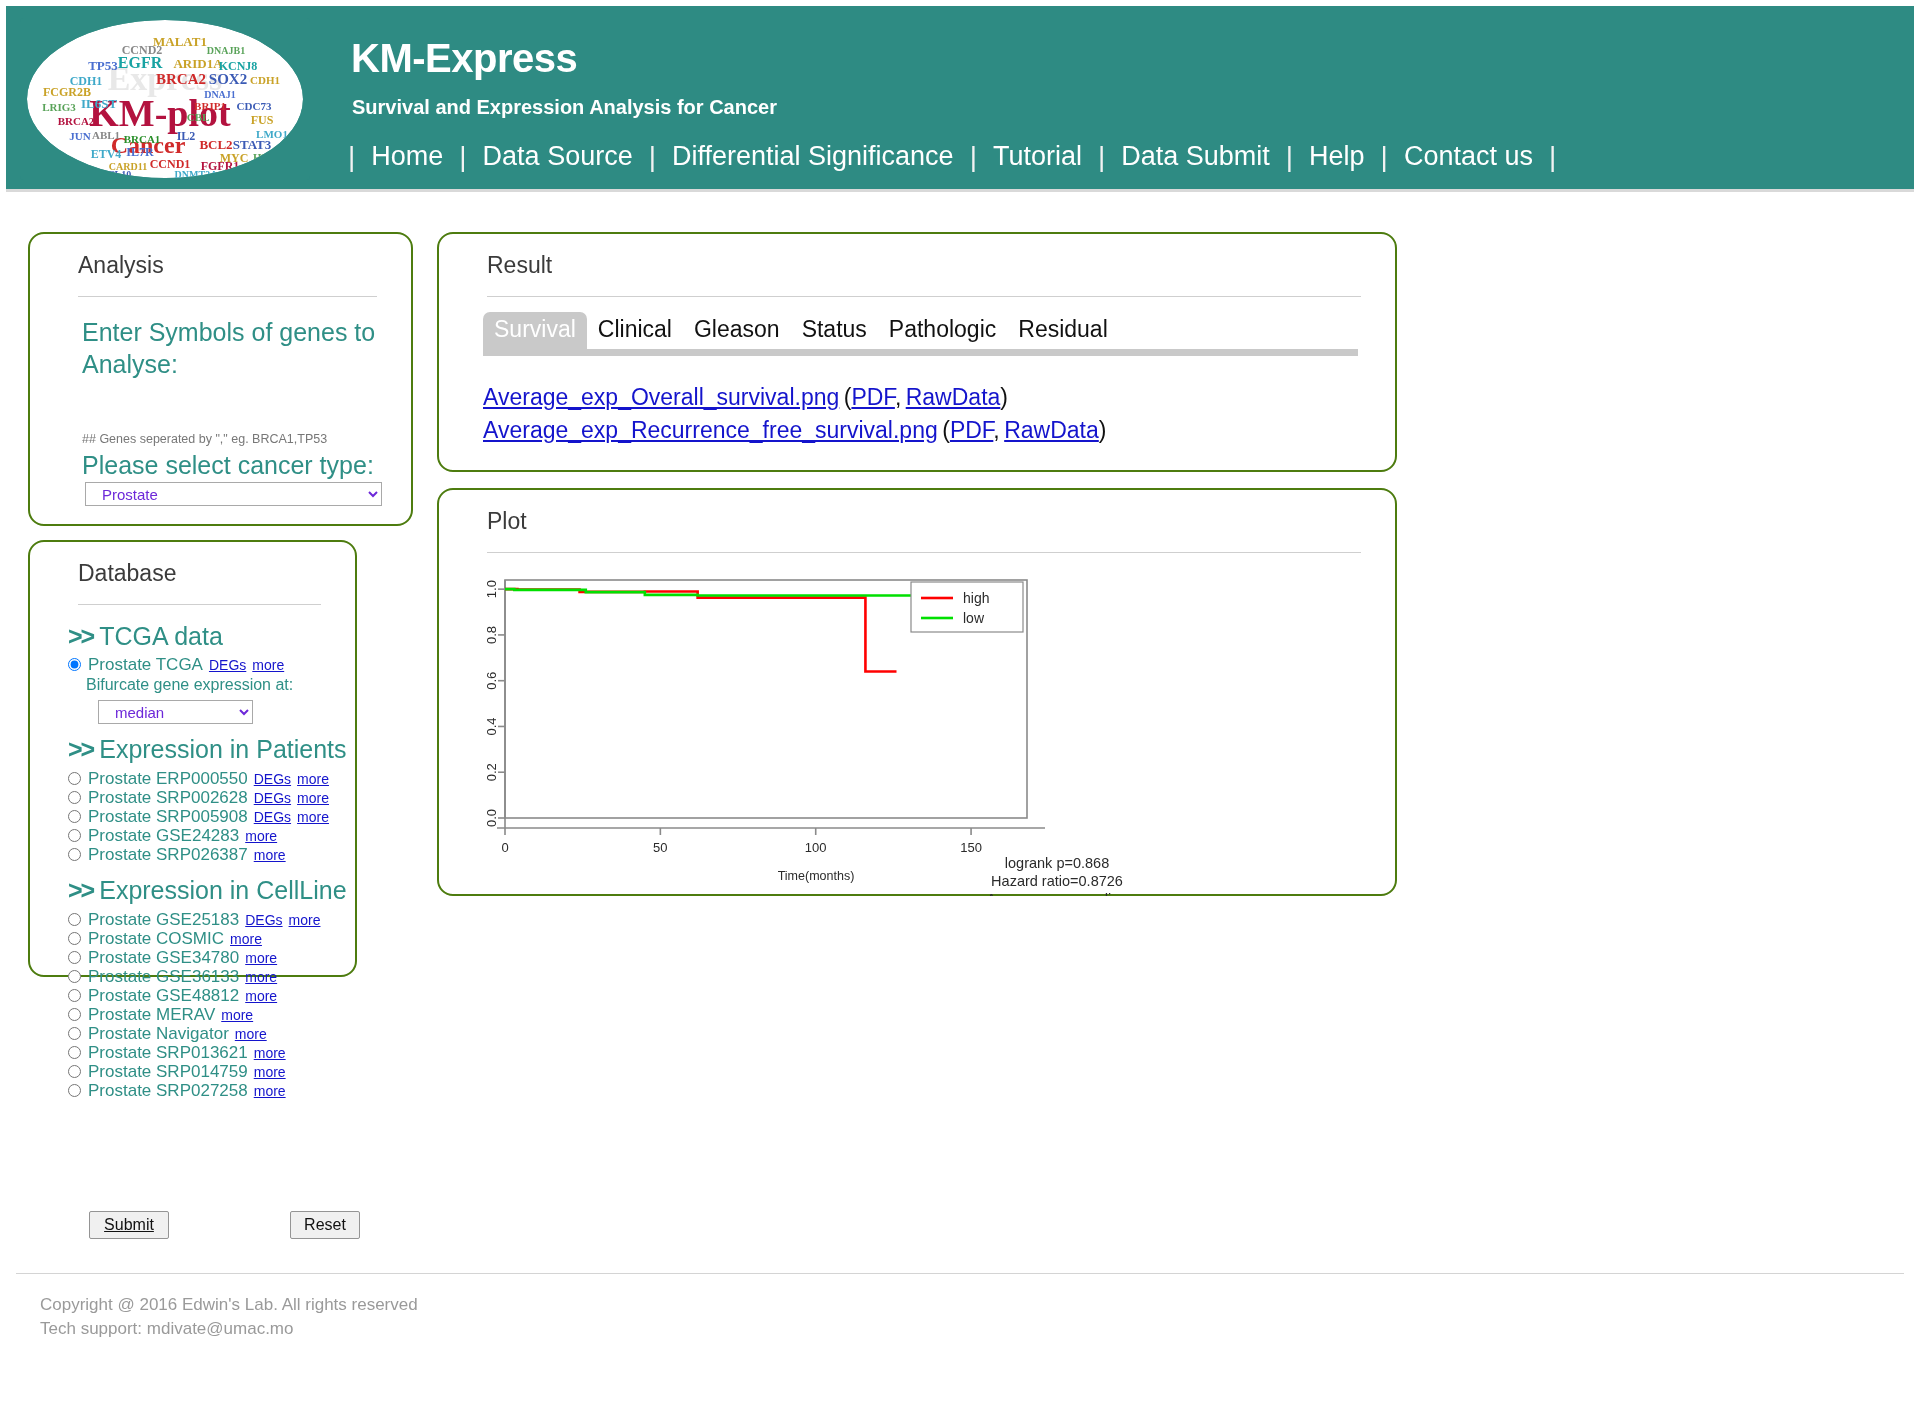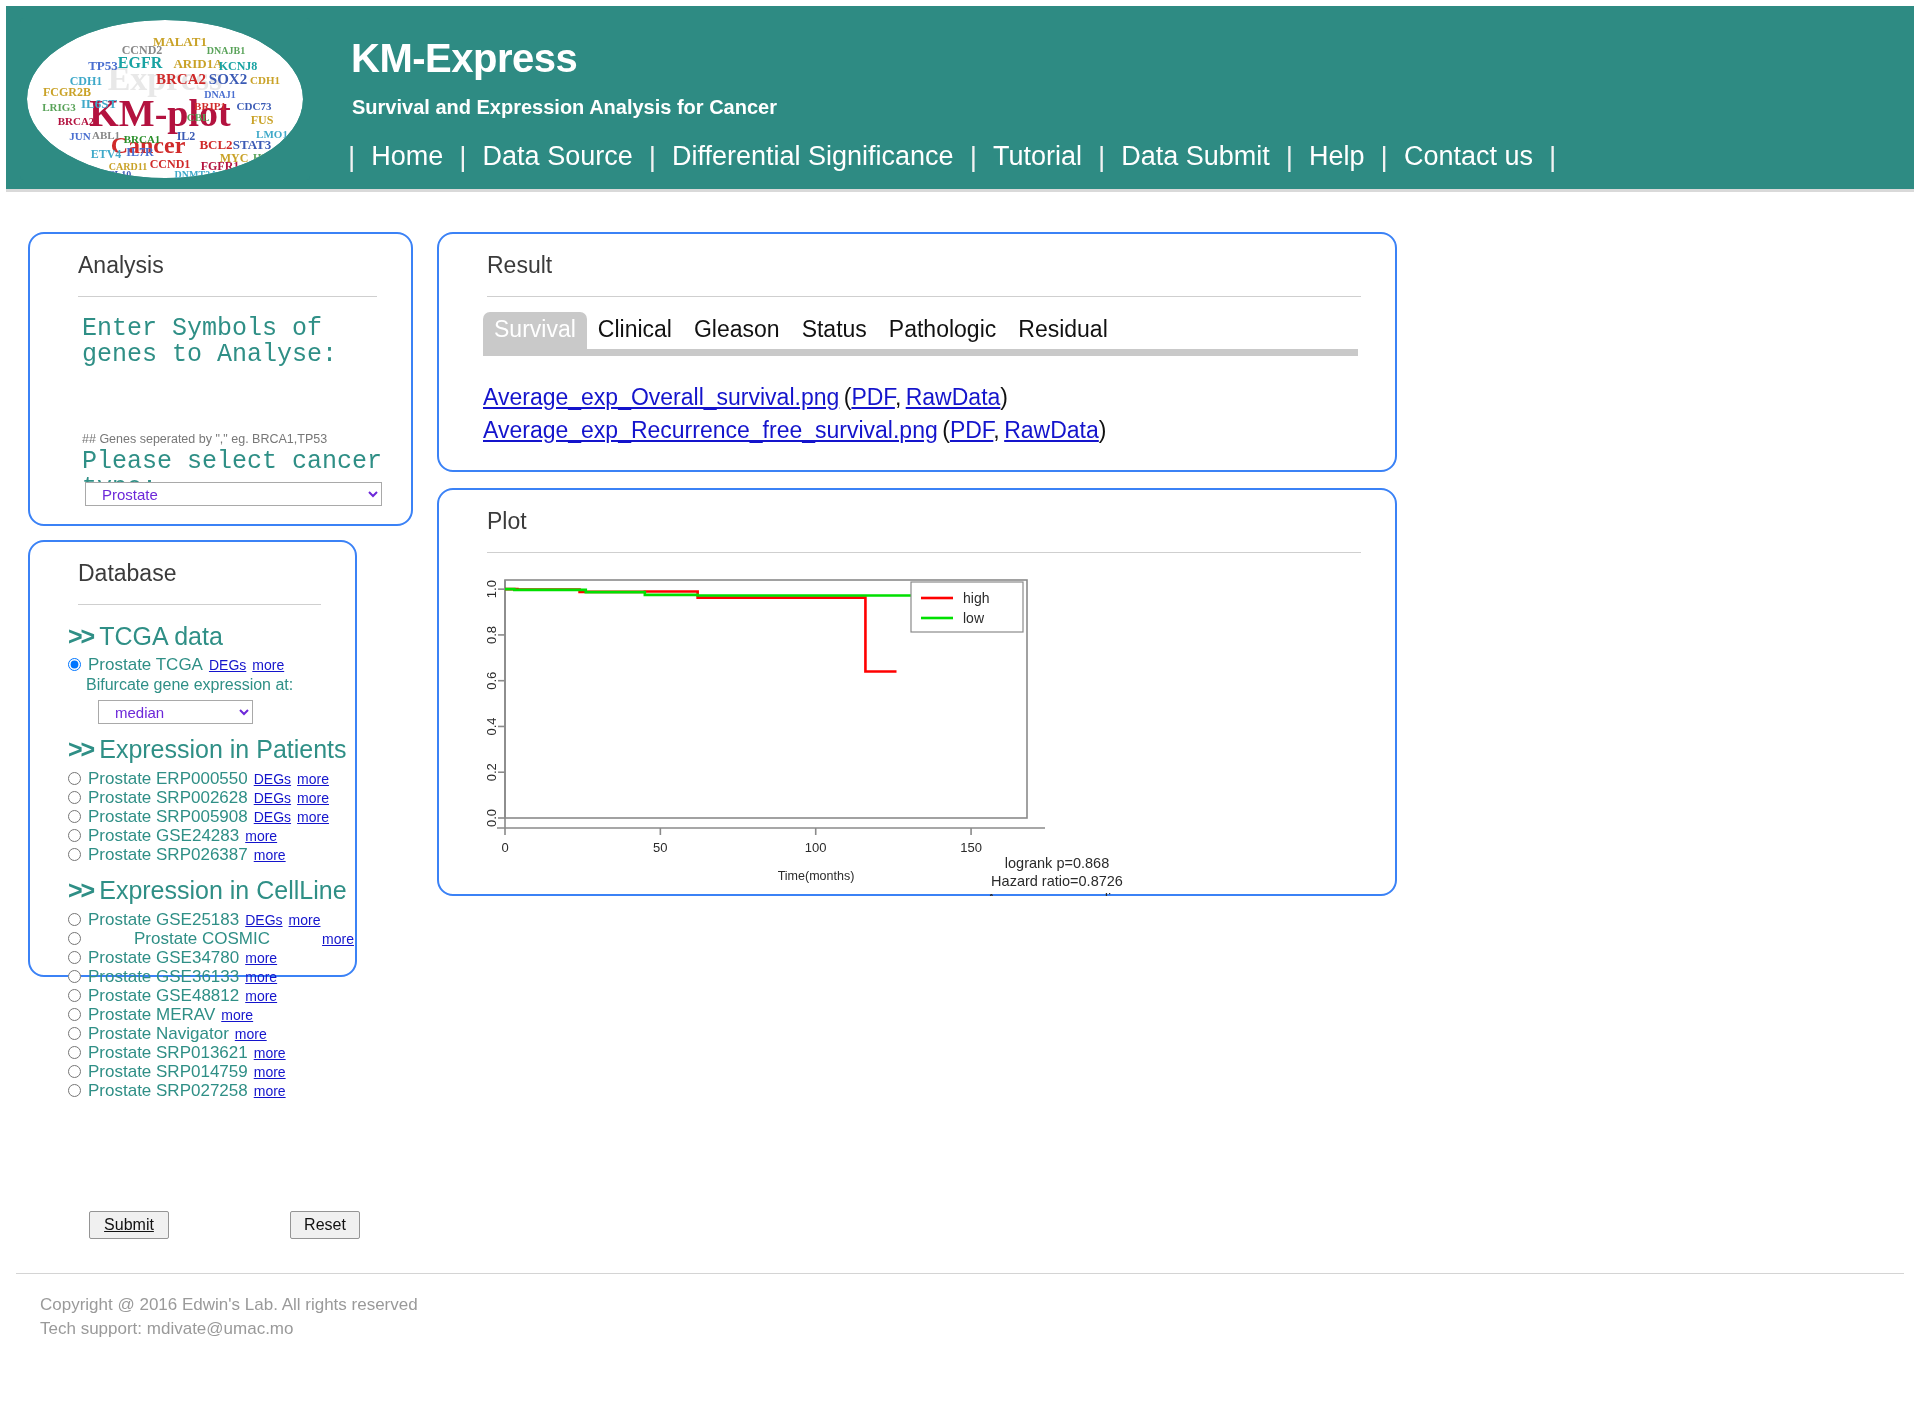--- a/index.html
+++ b/index.html
@@ -35,37 +35,37 @@
   }
   .nav .sep { color: #f2f2f2; font-size: 28px; margin: 0 12px; line-height: 1; font-weight: 300;}
   .nav a {
     color: #ffffff; font-size: 27px; text-decoration: none; white-space: nowrap;
     padding: 0 4px;
   }
 
   
   .panel {
     position: absolute;
-    border: 2px solid #3b82f6;
+    border: 2px solid #4d7c0f;
     border-radius: 16px;
     background: #ffffff;
   }
   .panel-title {
     position: absolute; left: 48px; top: 18px;
     font-size: 23px; color: #3b3b3b;
   }
   .panel-rule {
     position: absolute; left: 48px; right: 34px; top: 62px;
     height: 1px; background: #cfcfcf;
   }
 
   
   #analysis { left: 28px; top: 232px; width: 385px; height: 294px; }
   .field-label {
-    position: absolute; color: #2f8f86; font-size: 25px; line-height: 26px; font-family: Liberation Mono, monospace;
+    position: absolute; color: #2f8f86; font-size: 25px; line-height: 32px;
   }
   .gene-textarea {
     position: absolute; left: 52px; top: 140px; width: 296px; height: 56px;
     border: 1px solid #a9a9a9; background: #fff;
     font-family: "Liberation Mono", monospace; font-size: 14px;
     color: #111; padding: 5px 6px; resize: none; line-height: 16px;
   }
   .hint {
     position: absolute; left: 52px; top: 198px; font-size: 12.5px; color: #777;
   }
@@ -286,21 +286,21 @@
 
   <div class="sec-head" style="top:334px;">
     <span class="chev">&gt;&gt;</span><span>Expression in CellLine</span>
   </div>
   <div class="db-row" style="top:368px;">
     <input type="radio" name="db" style="">
     <span class="db-name">Prostate GSE25183</span>
     <a href="#">DEGs</a>
     <a href="#">more</a>
   </div>
-  <div class="db-row" style="top:387px;gap:46px;">
+  <div class="db-row" style="top:387px;">
     <input type="radio" name="db" style="">
     <span class="db-name">Prostate COSMIC</span>
     <a href="#">more</a>
   </div>
   <div class="db-row" style="top:406px;">
     <input type="radio" name="db" style="">
     <span class="db-name">Prostate GSE34780</span>
     <a href="#">more</a>
   </div>
   <div class="db-row" style="top:425px;">

